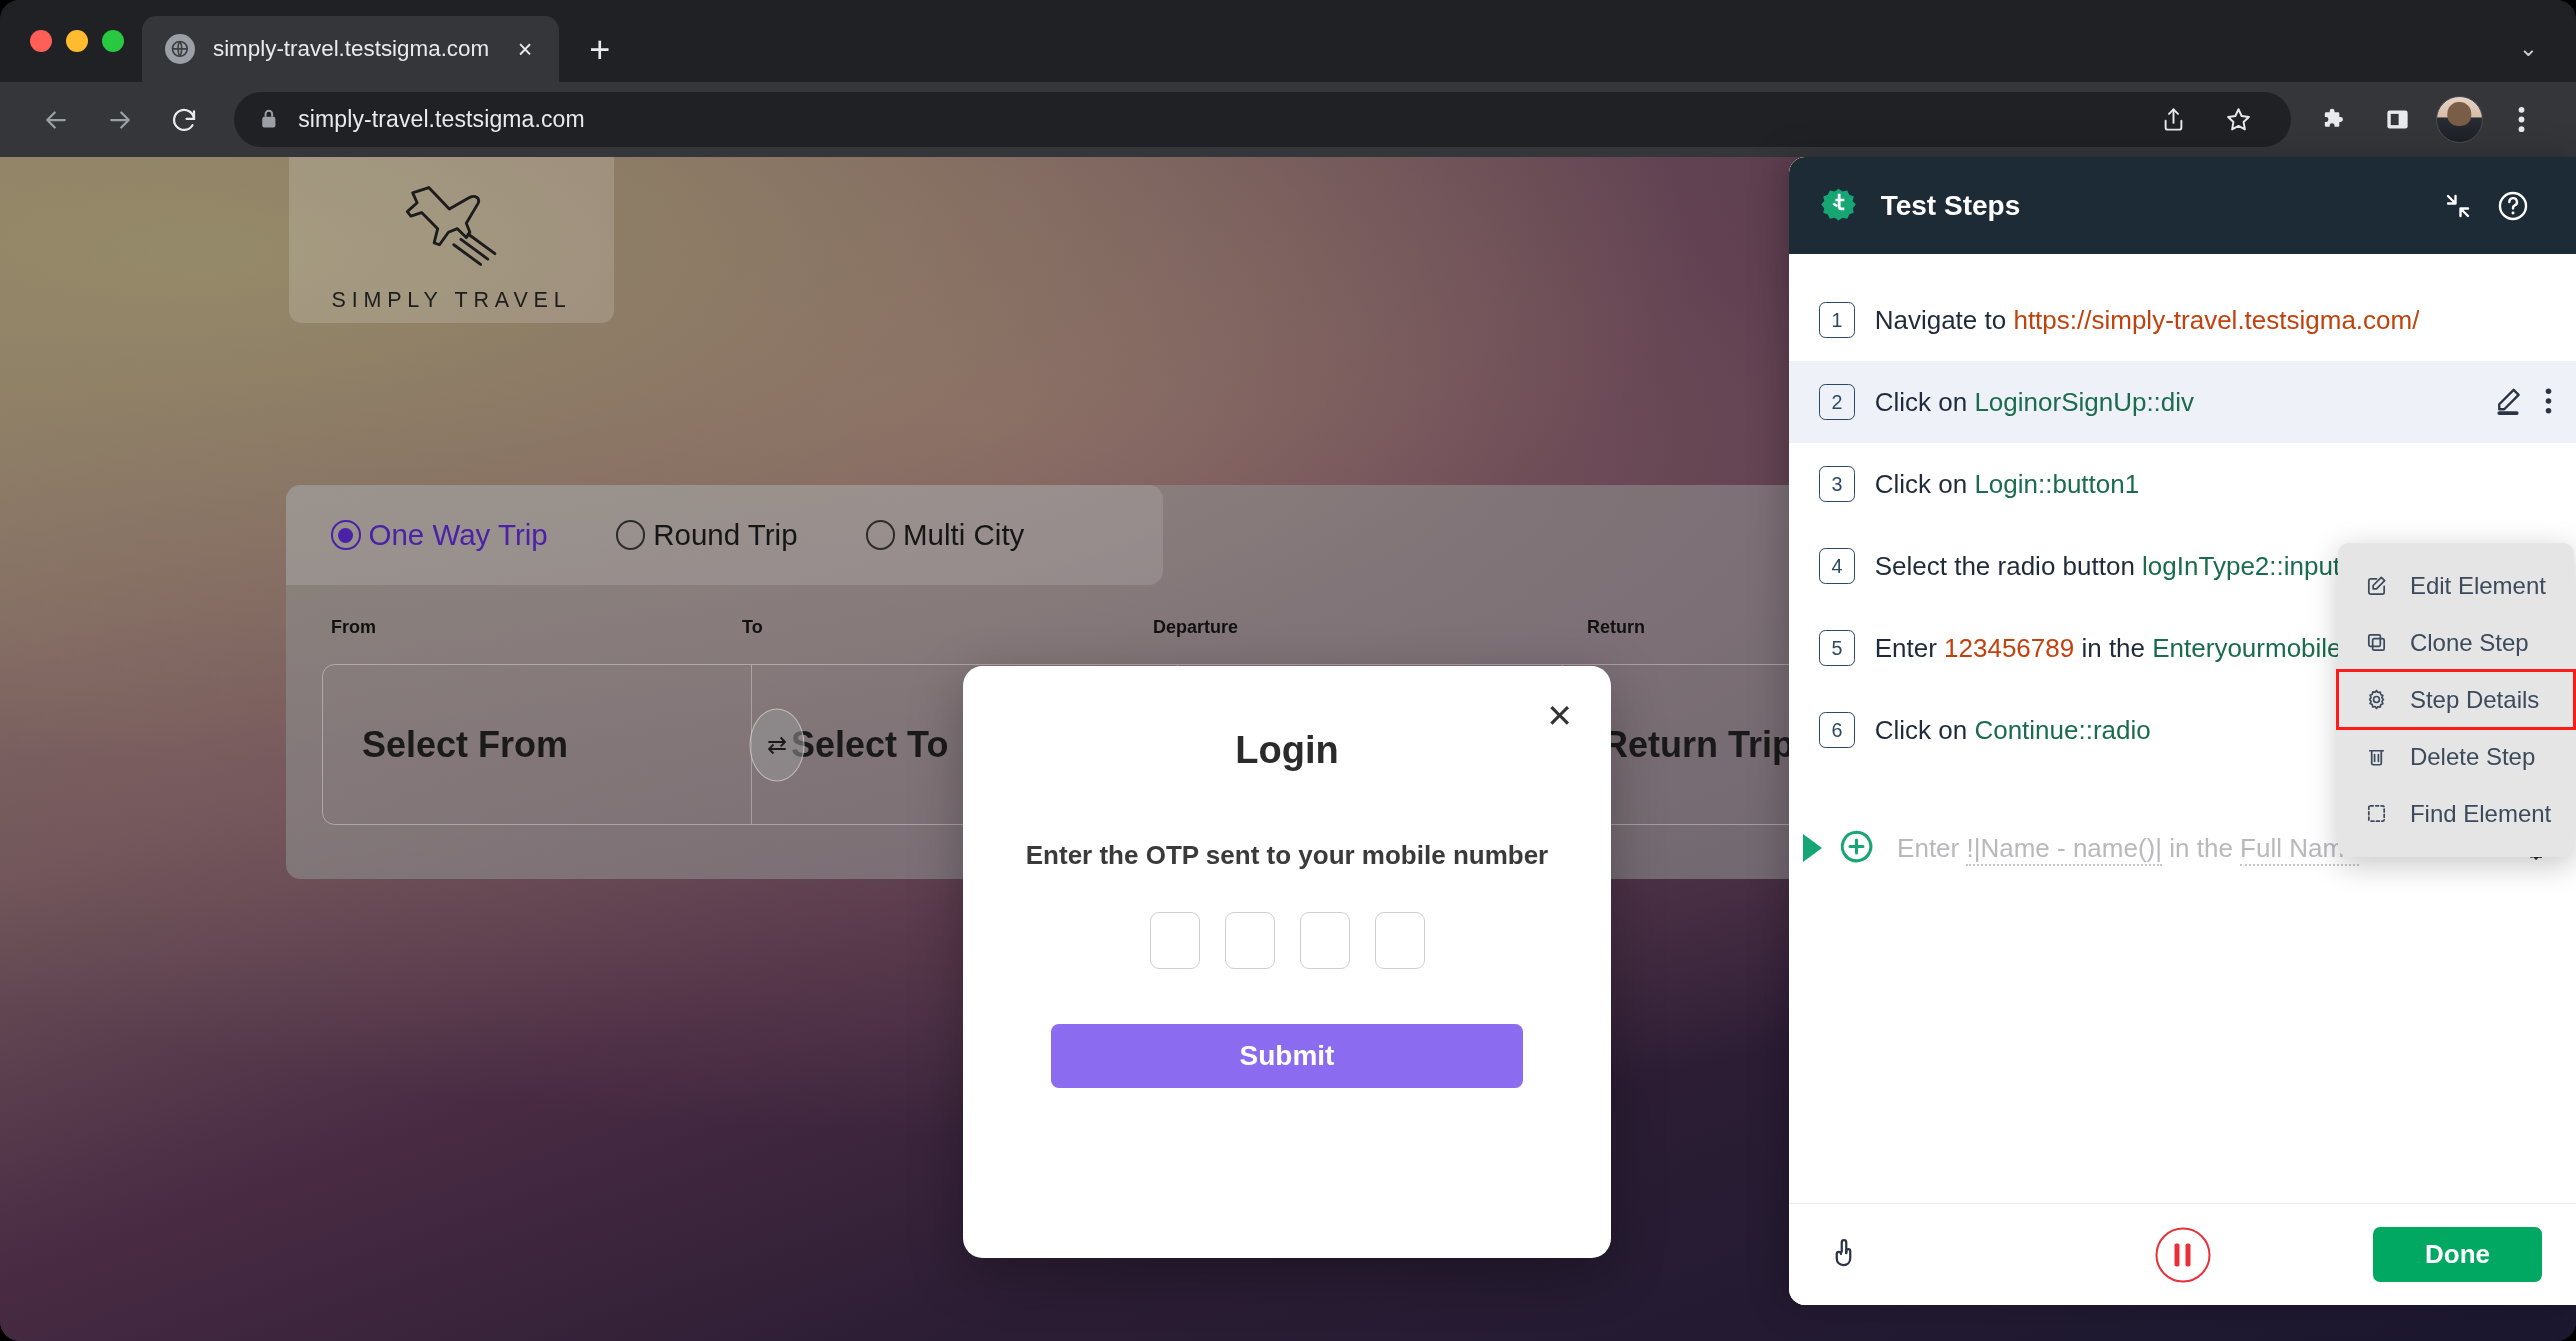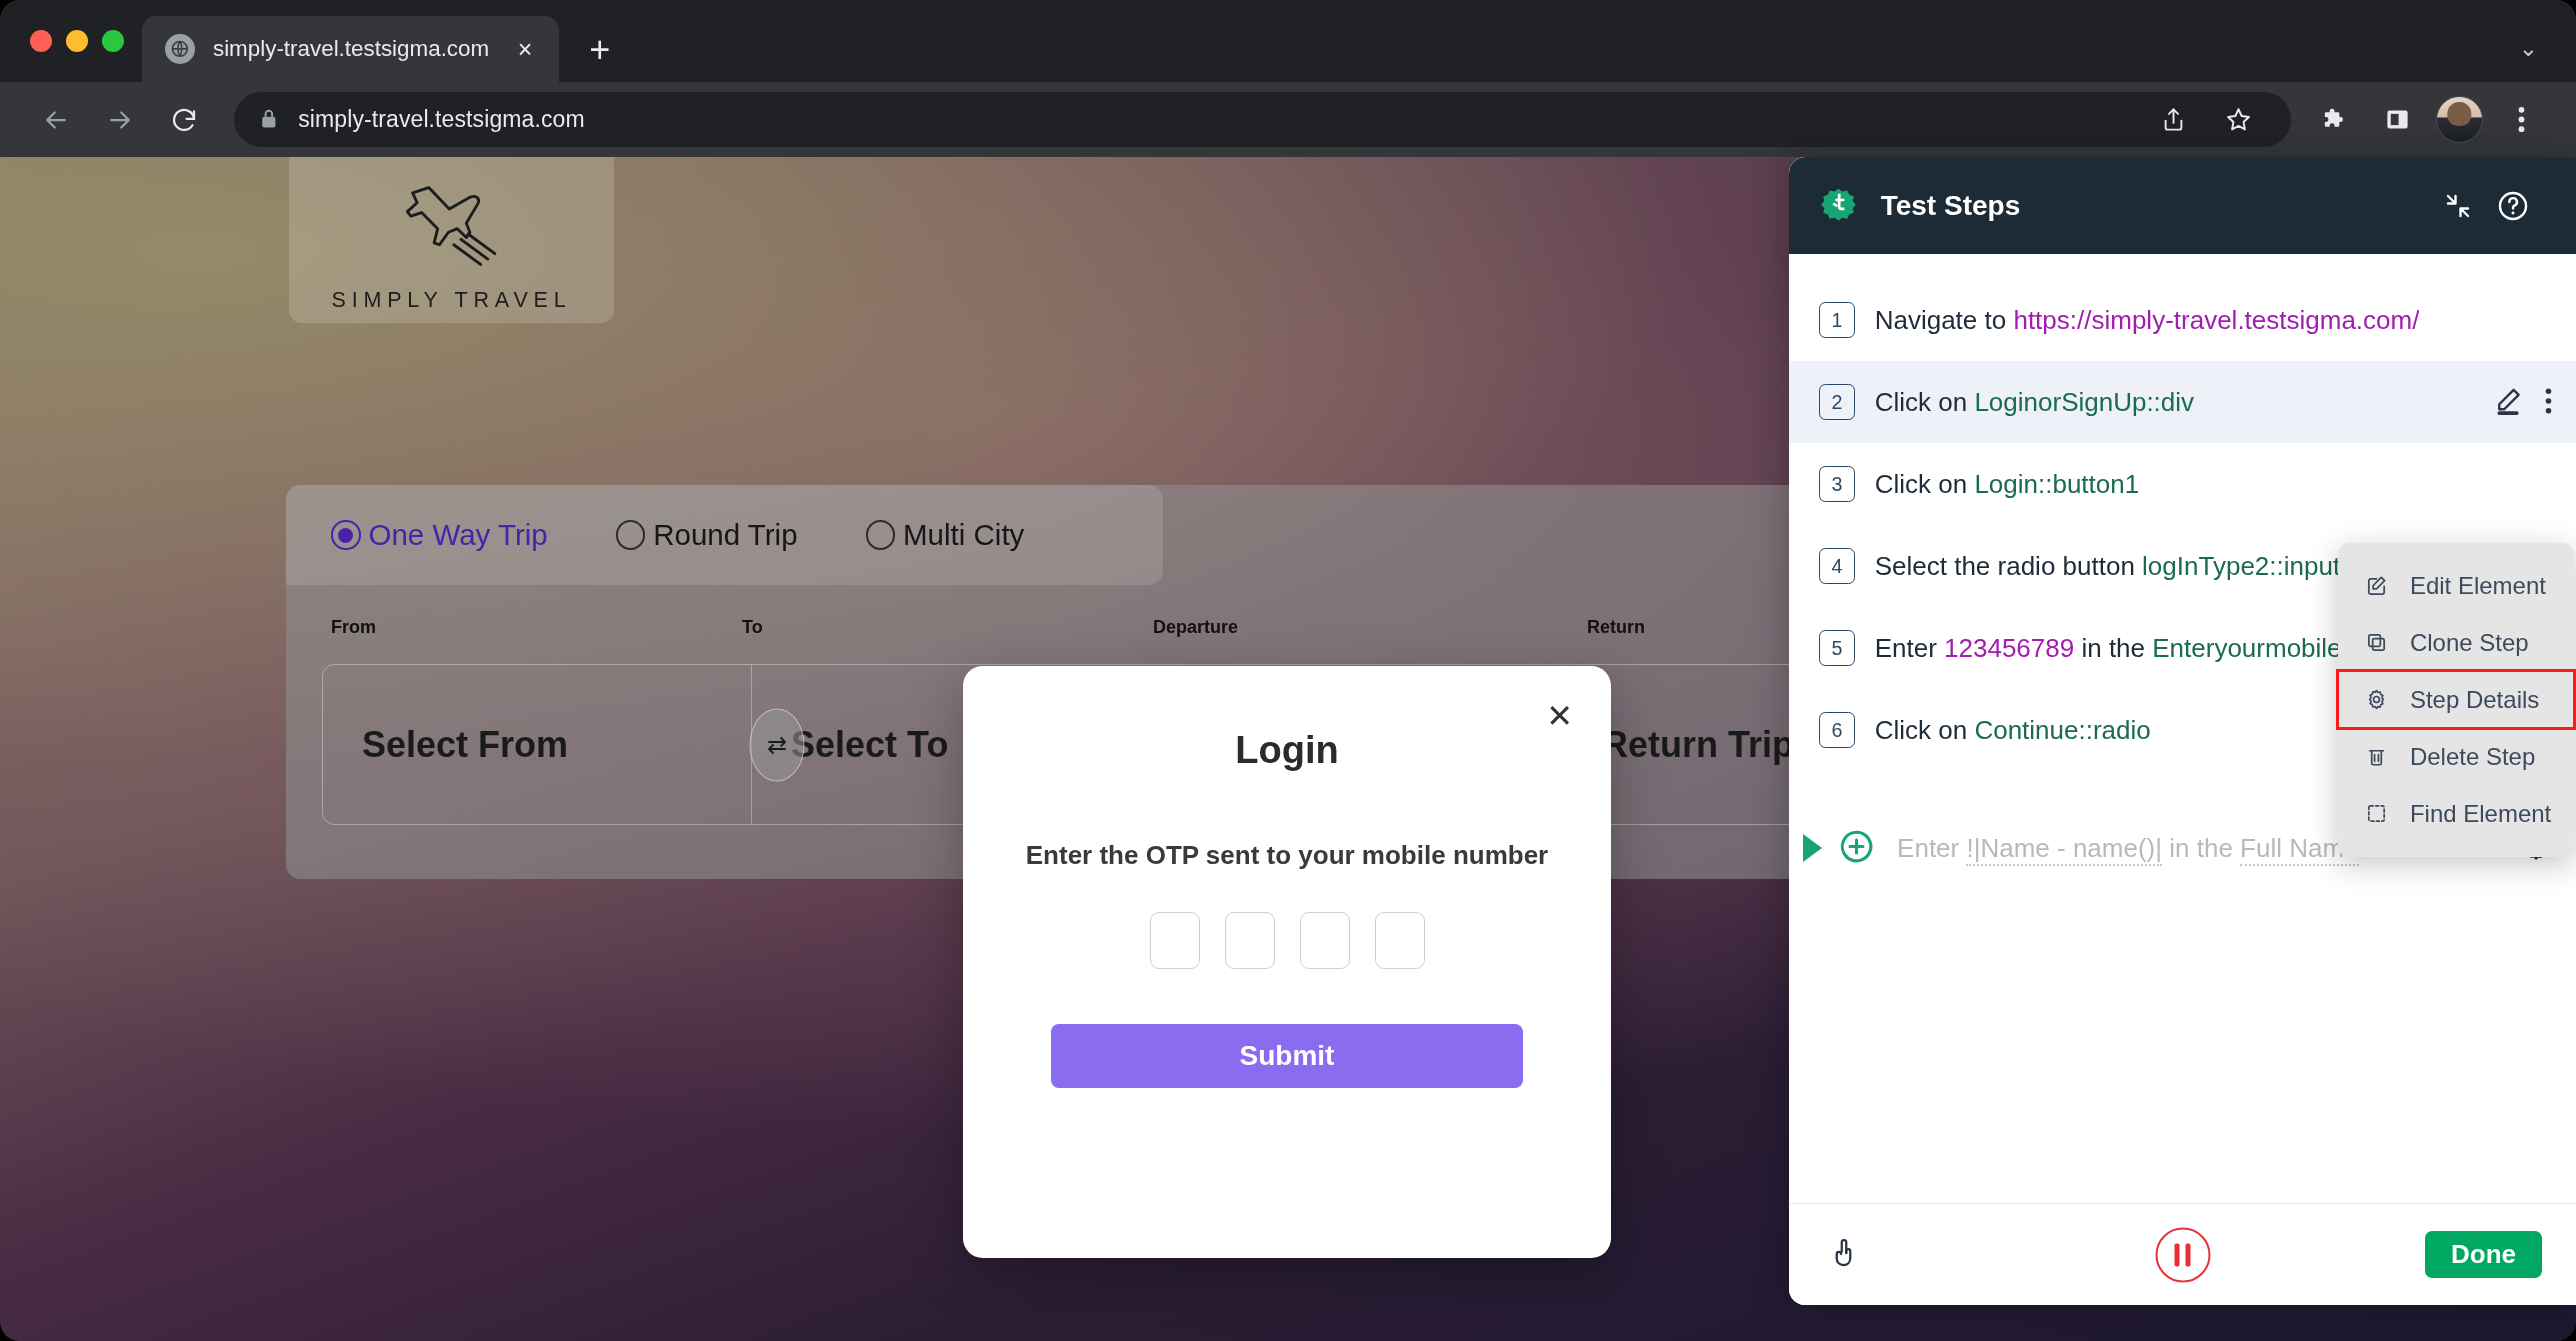--- a/index.html
+++ b/index.html
@@ -292,21 +292,21 @@
   }
   .stext {
     font-size: 26px; color: #1f2b3a;
     overflow: hidden; white-space: nowrap;
   }
   .lnk-blue, .lnk-green {
     text-decoration: none;
     border-bottom: 2.7px dotted currentColor;
     padding-bottom: 1.8px;
   }
-  .lnk-blue { color: #a21caf; text-align: right; }
+  .lnk-blue { color: #c2410c; text-align: right; }
   .lnk-green { color: #1b6b4e; }
   .step-acts {
     position: absolute; right: 23px; top: 50%;
     transform: translateY(-50%);
     display: flex; align-items: center; gap: 21.5px;
   }
 
   
   .newstep {
     display: flex; align-items: center;
@@ -347,21 +347,21 @@
     gap: 6.3px;
   }
   .pause-btn i {
     display: block; width: 4.5px; height: 23px;
     background: #e8303a; border-radius: 1.8px;
   }
   .done {
     margin-left: auto;
     background: #00a862; color: #fff;
     border: none; border-radius: 7.2px;
-    padding: 0 26px; height: 47px;
+    padding: 0 52px; height: 55px;
     font-size: 26px; font-weight: 600;
     font-family: "Liberation Sans", sans-serif;
   }
 
   
   .ctxmenu {
     position: absolute; right: 1.8px; top: 289px;
     width: 236px;
     background: #e5e5e5;
     border-radius: 10.7px;

